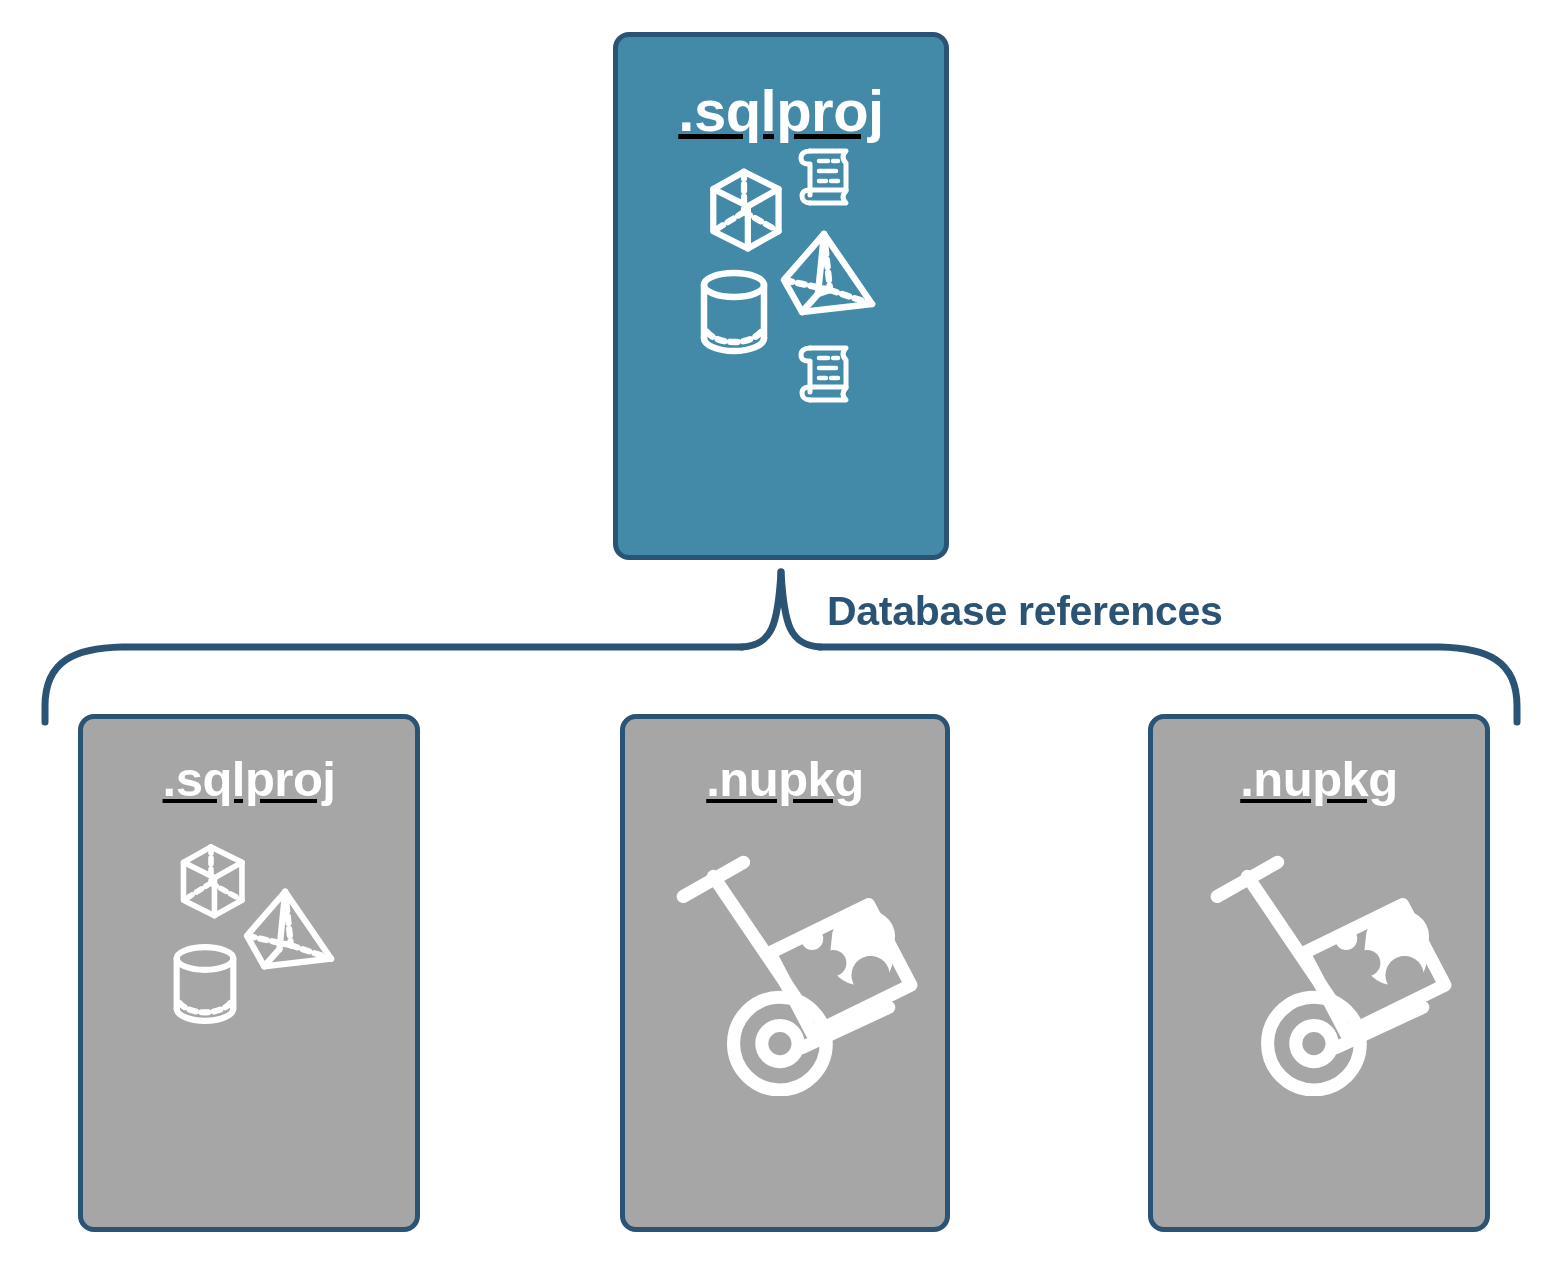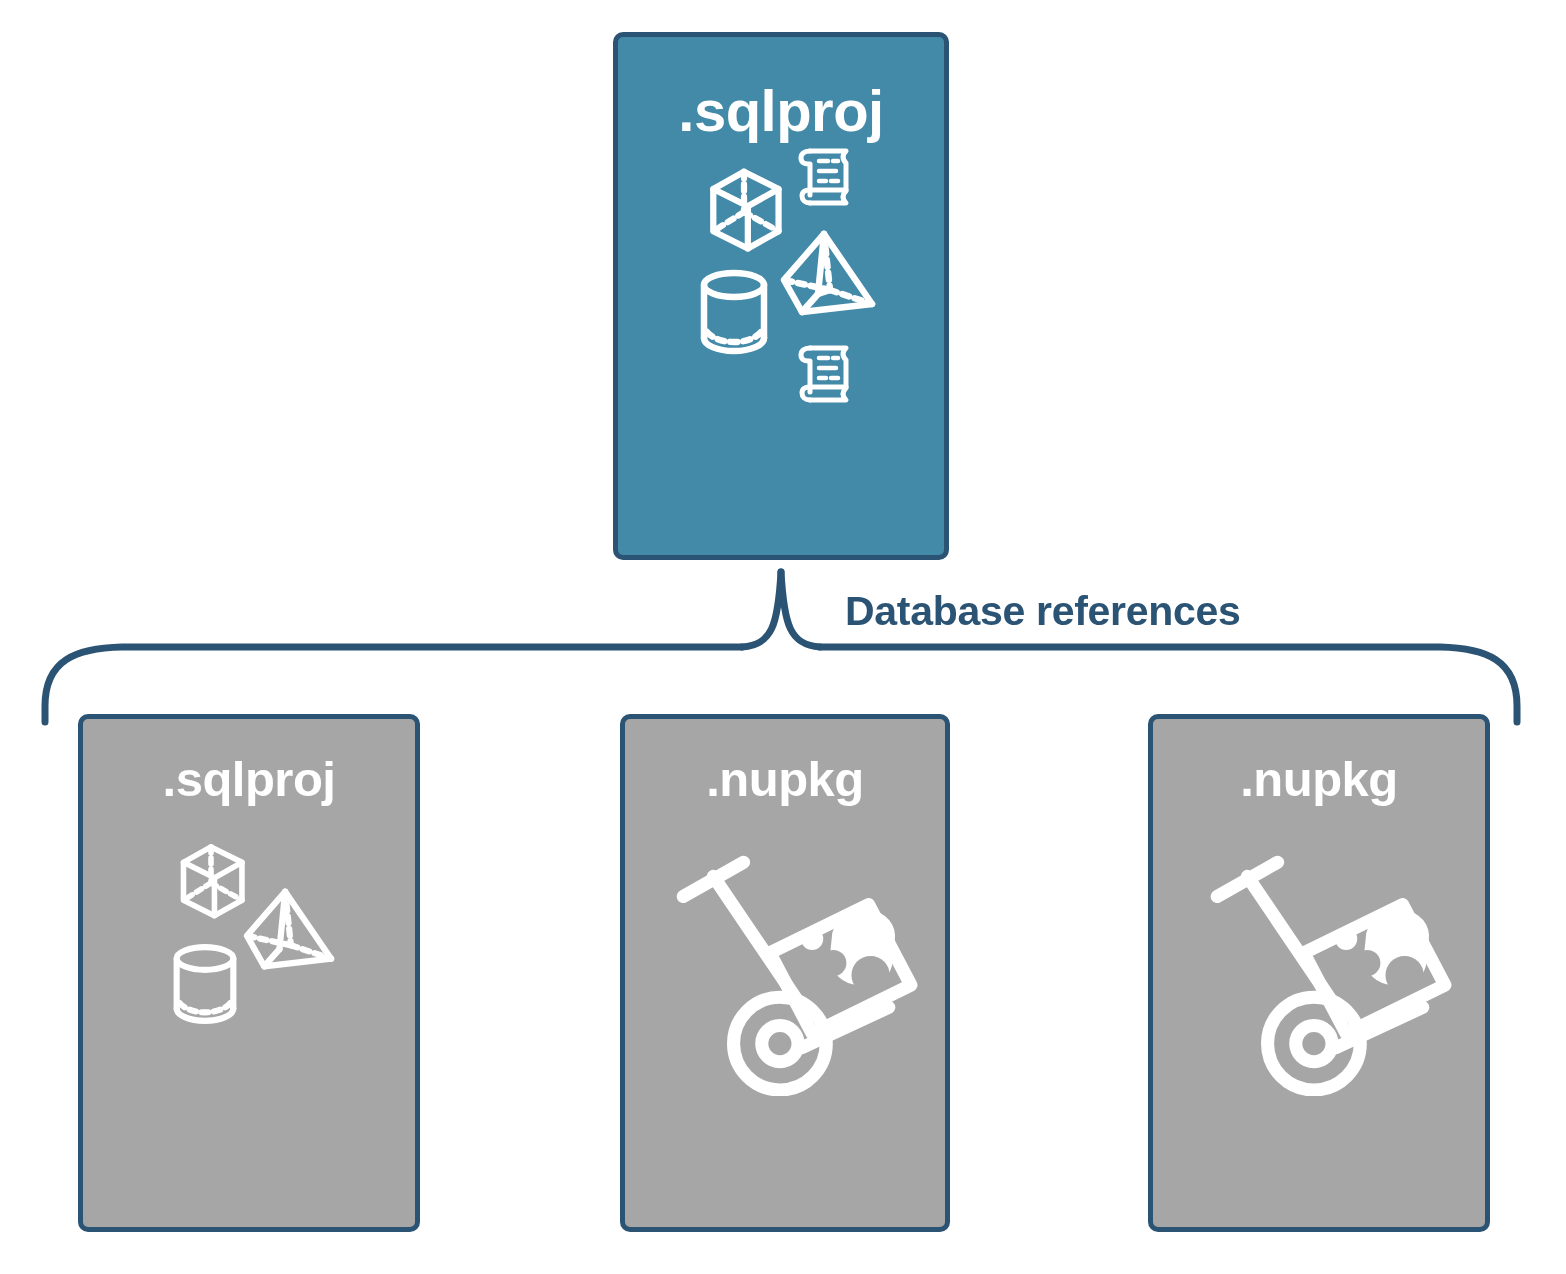--- a/index.html
+++ b/index.html
@@ -15,25 +15,26 @@
   }
   #diagram {
     position: relative;
     width: 1566px;
     height: 1274px;
     background: #ffffff;
   }
   .node {
     position: absolute;
     box-sizing: border-box;
-    border-radius: 10px;
+    border-radius: 16px;
     border: 5px solid #2b5374;
     display: flex;
     flex-direction: column;
     align-items: center;
+    text-decoration: underline;
   }
   .node-primary {
     background: #4389a8;
   }
   .node-secondary {
     background: #a6a6a6;
   }
   .node-title {
     color: #ffffff;
     font-weight: bold;
@@ -74,21 +75,21 @@
   .brace-layer {
     position: absolute;
     left: 0;
     top: 0;
     width: 1566px;
     height: 1274px;
     pointer-events: none;
   }
   #brace-label {
     position: absolute;
-    left: 845px;
+    left: 827px;
     top: 588px;
     font-size: 41px;
     font-weight: bold;
     color: #2b5374;
     letter-spacing: -0.3px;
     white-space: nowrap;
     user-select: none;
   }
 </style>
 </head>

